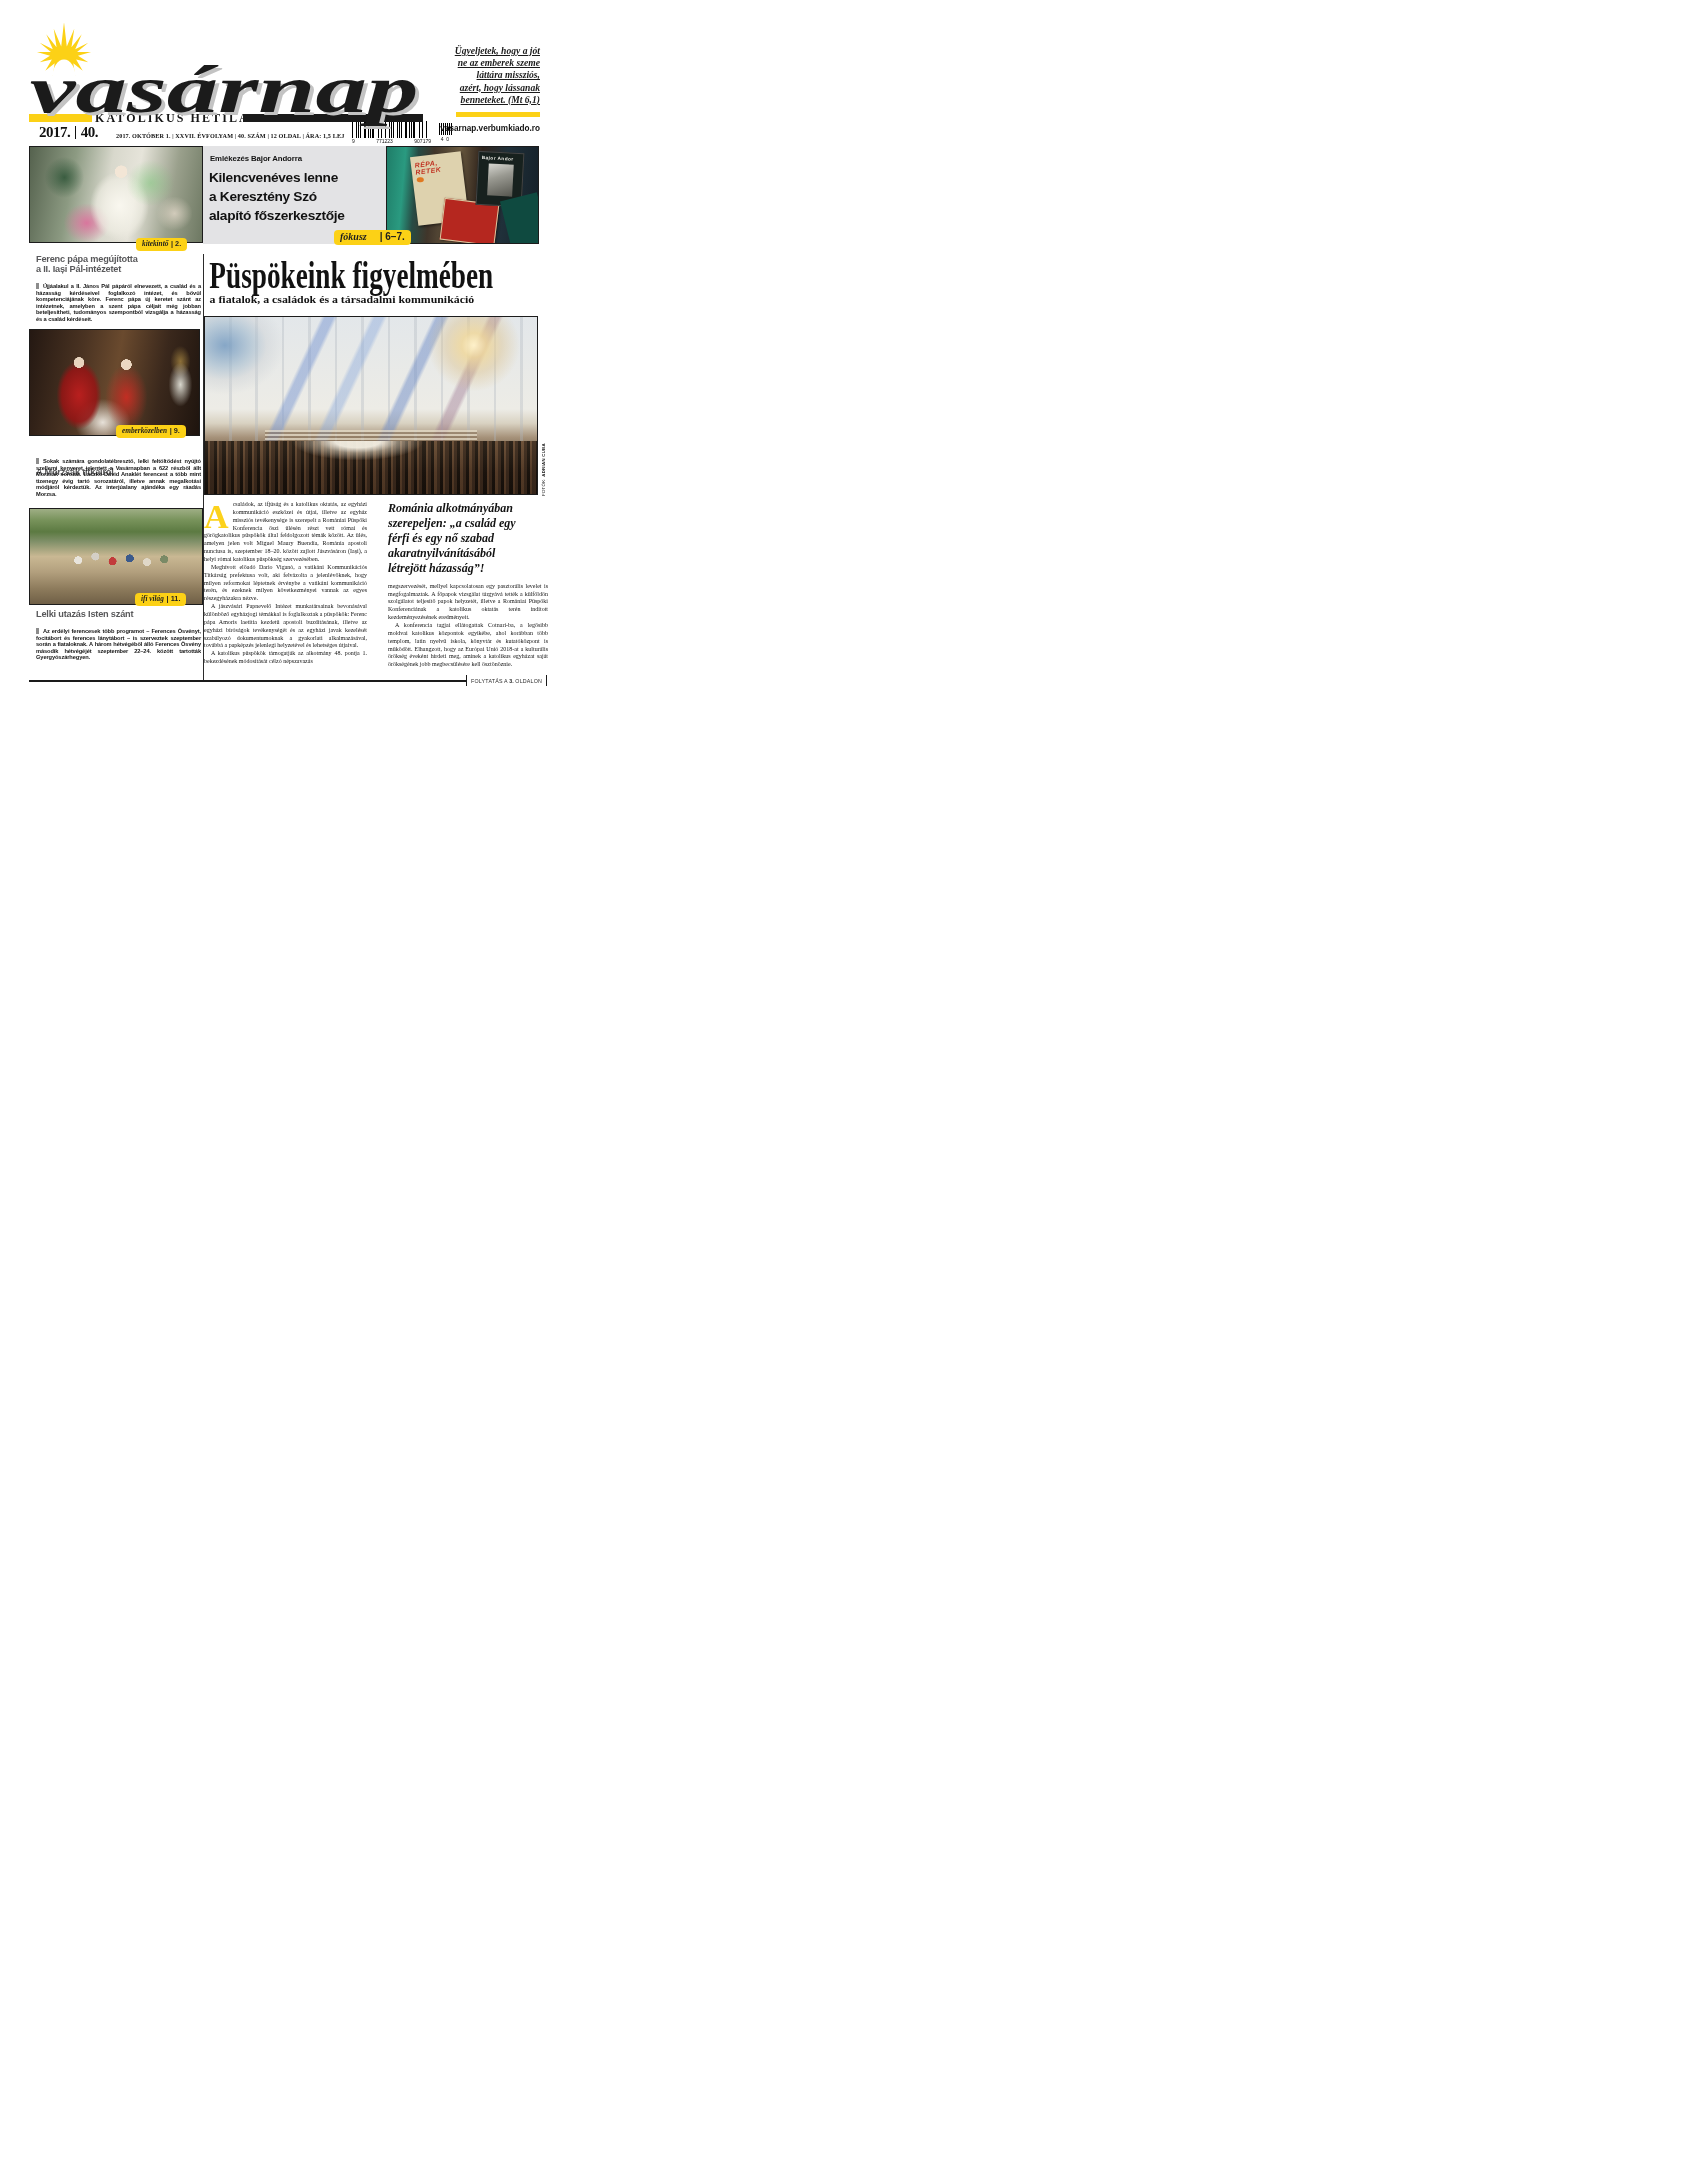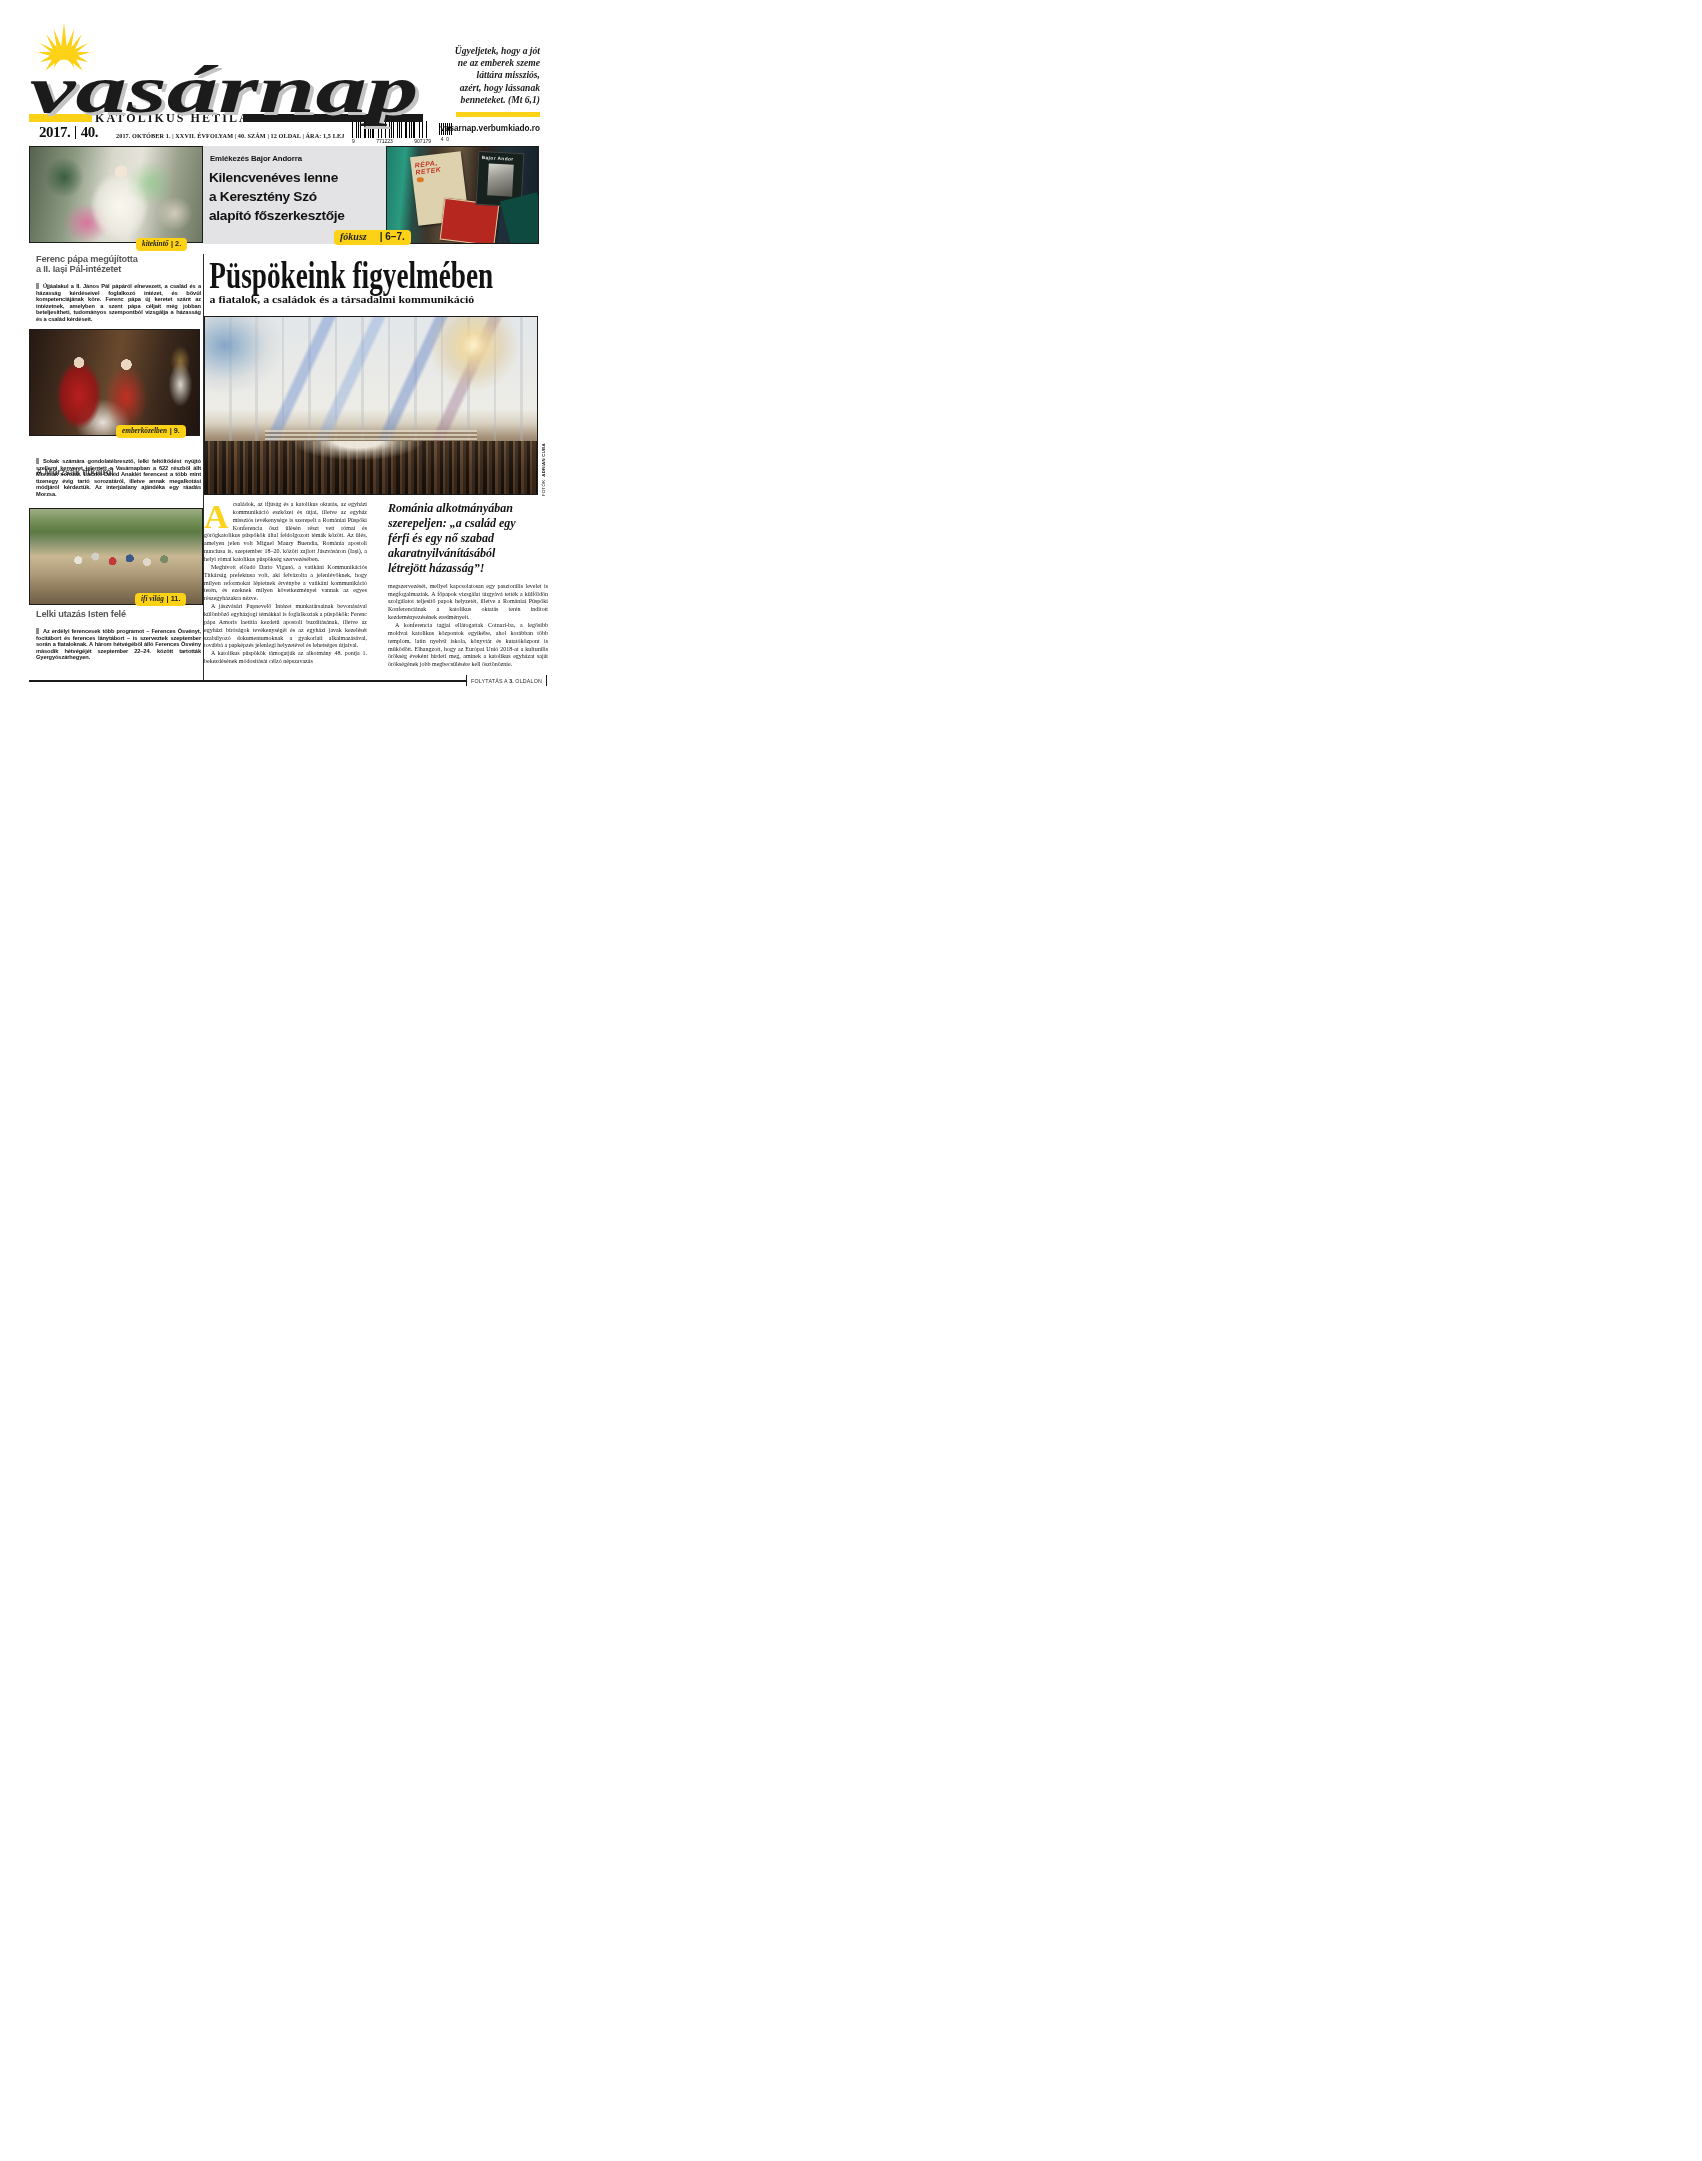--- a/index.html
+++ b/index.html
@@ -11,21 +11,21 @@
   .sun{left:36px;top:22px;width:56px;height:75px;z-index:1;}
   .wordmark{left:26.5px;top:15.6px;z-index:2;}
   .kh-yellow{left:29px;top:114px;width:63px;height:7.8px;background:#fcd116;}
   .kh-black{left:243px;top:114px;width:180px;height:7.8px;background:#1a1a1a;z-index:1;}
   .kh-text{left:95px;top:111px;font:700 12px "Liberation Serif",serif;letter-spacing:2.1px;color:#171717;}
   .dateline{left:39px;top:125px;display:flex;align-items:baseline;color:#111;}
   .dl-big{font:700 15px/1 "Liberation Serif",serif;letter-spacing:-0.5px;}
   .dl-sep{display:inline-block;width:1.4px;height:12.4px;background:#111;margin:0 4.6px;align-self:center;}
   .issue-info{left:116px;top:132px;font:700 6.2px "Liberation Serif",serif;color:#111;letter-spacing:0.1px;}
   .quote{left:401px;top:45px;width:139px;text-align:right;
-         font:700 italic 9.6px/1.27 "Liberation Serif",serif;color:#1b1b1b;}
+         font:700 italic 9.6px/1.27 "Liberation Serif",serif;color:#1b1b1b;text-decoration:underline;}
   .quote-bar{left:456px;top:112px;width:84px;height:4.6px;background:#fcd116;}
   .site{left:403px;top:124px;width:137px;text-align:right;font:700 8.2px "Liberation Sans",sans-serif;color:#111;}
   .bc-tab{left:364px;top:118px;width:26px;height:2.7px;background:#c9c9c9;}
   .barcode{left:352px;top:121px;width:102px;height:24px;}
   .bars-main{position:absolute;left:0;top:0;width:78px;height:16.5px;
      background:repeating-linear-gradient(90deg,#000 0 0.9px,#fff 0.9px 1.8px,#000 1.8px 2.3px,#fff 2.3px 4.1px,#000 4.1px 5.5px,#fff 5.5px 6.4px,#000 6.4px 6.9px,#fff 6.9px 8.2px);}
   .bars-sup{position:absolute;left:87px;top:2.3px;width:14.6px;height:12px;
      background:repeating-linear-gradient(90deg,#000 0 0.9px,#fff 0.9px 2.3px,#000 2.3px 2.7px,#fff 2.7px 4.1px);}
   .bc-digits{position:absolute;left:0;top:17px;width:79px;display:flex;justify-content:space-between;
      font:400 5px "Liberation Sans",sans-serif;color:#111;}
@@ -227,21 +227,21 @@
   <div class="abs rail-head" style="top:440px;margin-top:27px;">A Morzsák titkairól</div>
   <div class="abs rail-body" style="top:458px;">
     <span class="mk"></span><span>Sokak számára gondolatébresztő, lelki feltöltődést nyújtó szellemi kenyeret jelentett a Vasárnapban a 622 részből állt Morzsák sorozat. Laczkó-Dávid Anaklét ferencest a több mint tizenegy évig tartó sorozatáról, illetve annak megalkotási módjáról kérdeztük. Az interjúalany ajándéka egy ráadás Morzsa.</span>
   </div>
 
   <div class="photo photo-kids"></div>
   <div class="tag" style="left:135px;top:593px;">
     <span class="tw">ifi világ</span><span class="tp">| 11.</span>
   </div>
 
-  <div class="abs rail-head" style="top:609px;">Lelki utazás Isten felé</div>
+  <div class="abs rail-head" style="top:609px;">Lelki utazás Isten szánt</div>
   <div class="abs rail-body" style="top:628px;">
     <span class="mk"></span><span>Az erdélyi ferencesek több programot – Ferences Ösvényt, focitábort és ferences lánytábort – is szerveztek szeptember során a fiataloknak. A három hétvégéből álló Ferences Ösvény második hétvégéjét szeptember 22–24. között tartották Gyergyószárhegyen.</span>
   </div>
 
   <svg class="abs" style="left:208px;top:254px;" width="293" height="42" viewBox="0 0 640 92">
     <text x="2" y="74" font-family="Liberation Serif, serif" font-weight="bold" font-size="85" fill="#121212" textLength="622" lengthAdjust="spacingAndGlyphs">Püspökeink figyelmében</text>
   </svg>
   <svg class="abs main-sub" width="275" height="13.7" viewBox="0 0 600 30">
     <text x="2" y="22" font-family="Liberation Serif, serif" font-weight="bold" font-size="21" fill="#121212" textLength="580" lengthAdjust="spacingAndGlyphs">a fiatalok, a családok és a társadalmi kommunikáció</text>
   </svg>

